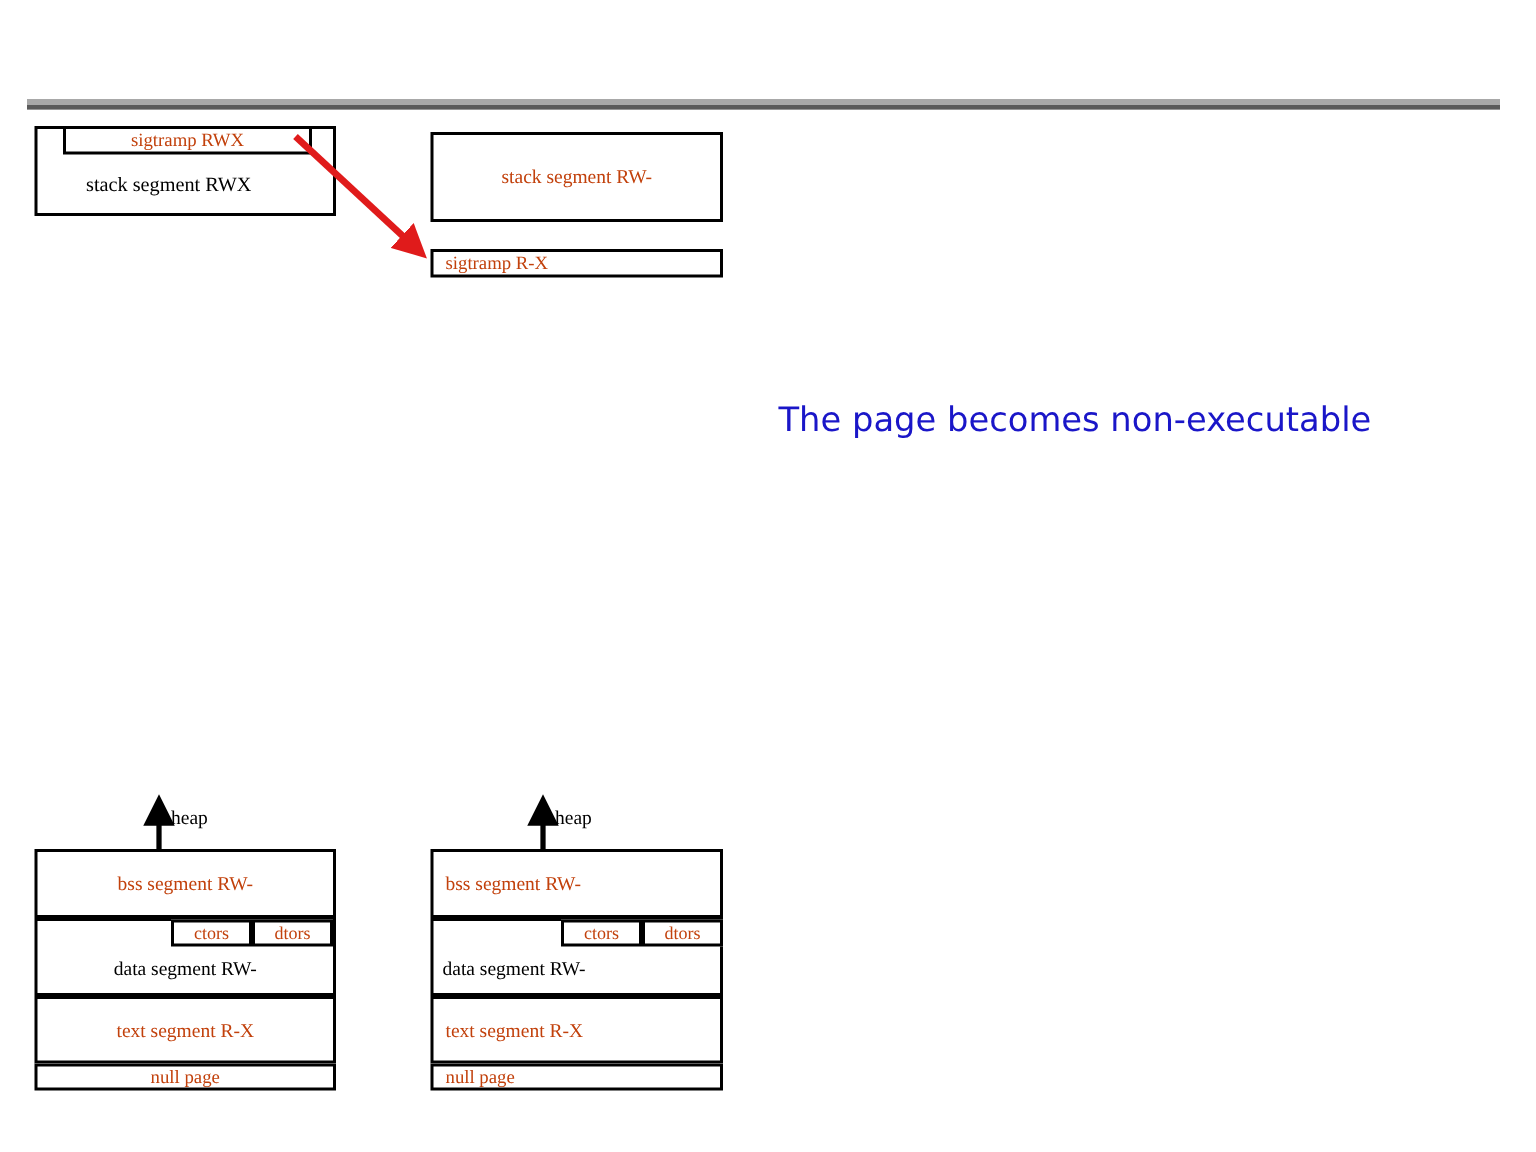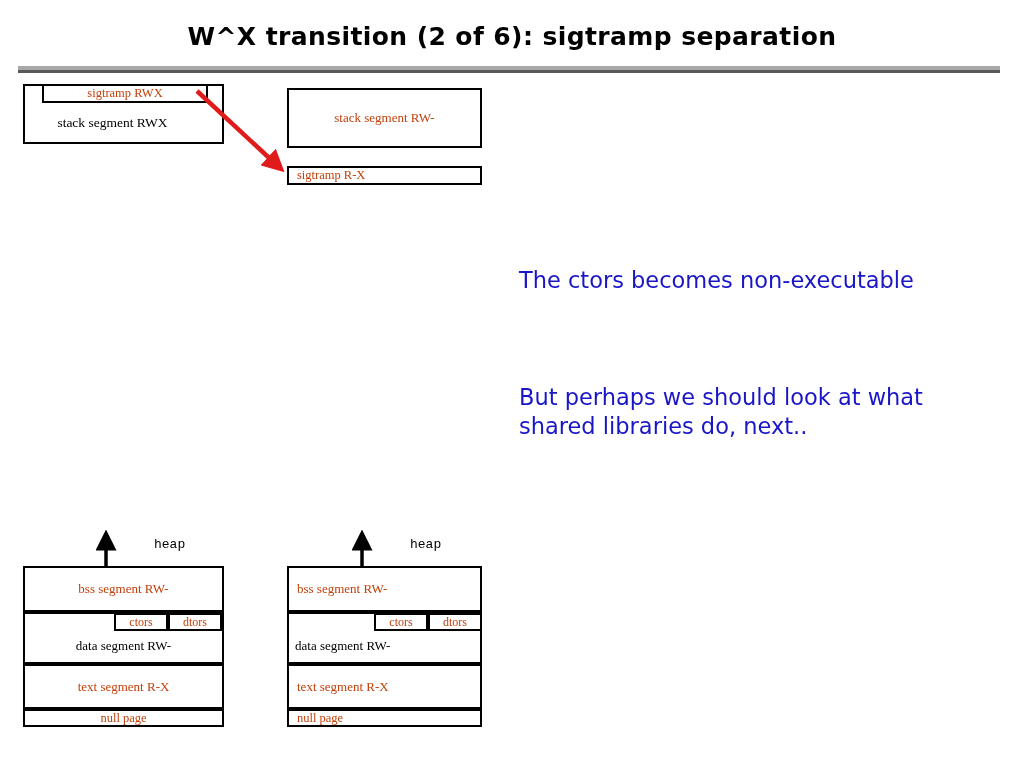--- a/index.html
+++ b/index.html
@@ -109,25 +109,24 @@
 
   
   .heap-arrow {
     position: absolute;
     width: 30px;
     height: 38px;
     overflow: visible;
   }
   .heap-label {
     position: absolute;
-    font-family: Liberation Mono, monospace;
+    font-family: Liberation Serif, serif;
     font-size: 13px;
     color: #000000;
     white-space: nowrap;
-    padding-left: 40px;
   }
 
   
   #bss-l   { left: 23px; top: 566px; width: 201px; height: 46px; }
   #data-l  { left: 23px; top: 612px; width: 201px; height: 52px; }
   #ctors-l { left: 114px; top: 613px; width: 54px; height: 18px; font-size: 12px; }
   #dtors-l { left: 168px; top: 613px; width: 54px; height: 18px; font-size: 12px; }
   #text-l  { left: 23px; top: 664px; width: 201px; height: 45px; }
   #null-l  { left: 23px; top: 709px; width: 201px; height: 18px; font-size: 12.5px; }
   #data-l-label {
@@ -147,21 +146,20 @@
     position: absolute; left: 295px; top: 638px;
     font-family: "Liberation Serif", serif;
     font-size: 13px; color: #000; white-space: nowrap;
   }
 </style>
 </head>
 <body>
 
 <div id="slide">
 
-  <div id="title">W^X transition (2 of 6): sigtramp separation</div>
   <div id="divider"></div>
 
   <div class="box" id="stack-left-outer"></div>
   <div class="box ctr" id="stack-left-inner">
     <span class="seg-label">sigtramp RWX</span>
   </div>
   <div id="stack-left-label">stack segment RWX</div>
 
   <div class="box ctr" id="stack-right-box">
     <span class="seg-label">stack segment RW-</span>
@@ -172,23 +170,21 @@
 
   <svg id="arrow-svg" viewBox="0 0 115 105">
     <defs>
       <marker id="red-arrowhead" markerWidth="5" markerHeight="5" refX="3.6" refY="2.5" orient="auto">
         <path d="M0,0 L5,2.5 L0,5 z" fill="#e01b1b"></path>
       </marker>
     </defs>
     <line x1="12" y1="9" x2="95" y2="86" stroke="#e01b1b" stroke-width="4.5" marker-end="url(#red-arrowhead)"></line>
   </svg>
 
-  <div class="note" id="note-blue-1">The ctors becomes non-executable</div>
-  <div class="note" id="note-blue-2">But perhaps we should look at what
-shared libraries do, next..</div>
+  <div class="note" id="note-blue-1">The page becomes non-executable</div>
 
   <svg class="heap-arrow" style="left:96px; top:532px;" viewBox="0 0 30 38">
     <defs>
       <marker id="blk-arrowhead-l" markerWidth="6" markerHeight="6" refX="3" refY="3" orient="auto">
         <path d="M0,0 L6,3 L0,6 z" fill="#000000"></path>
       </marker>
     </defs>
     <line x1="10" y1="36" x2="10" y2="8" stroke="#000000" stroke-width="3.5" marker-end="url(#blk-arrowhead-l)"></line>
   </svg>
   <div class="heap-label" style="left:114px; top:537px;">heap</div>

